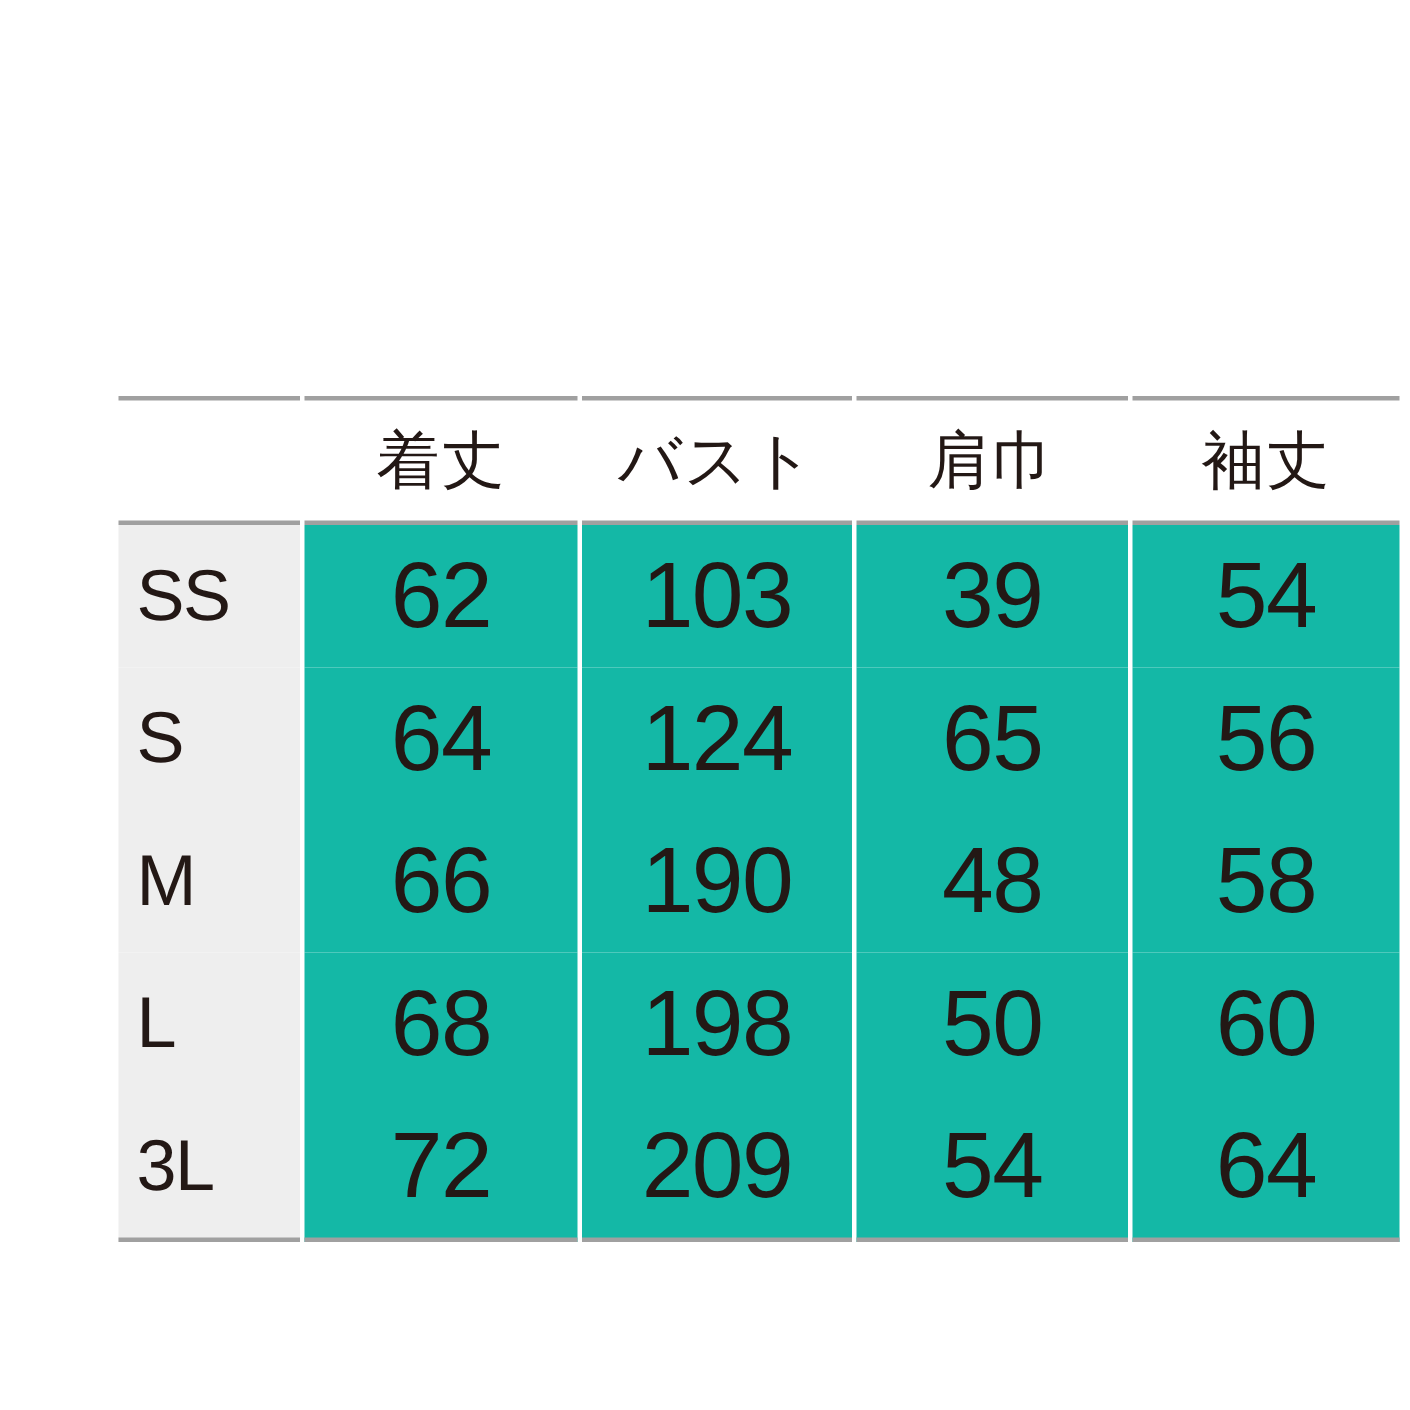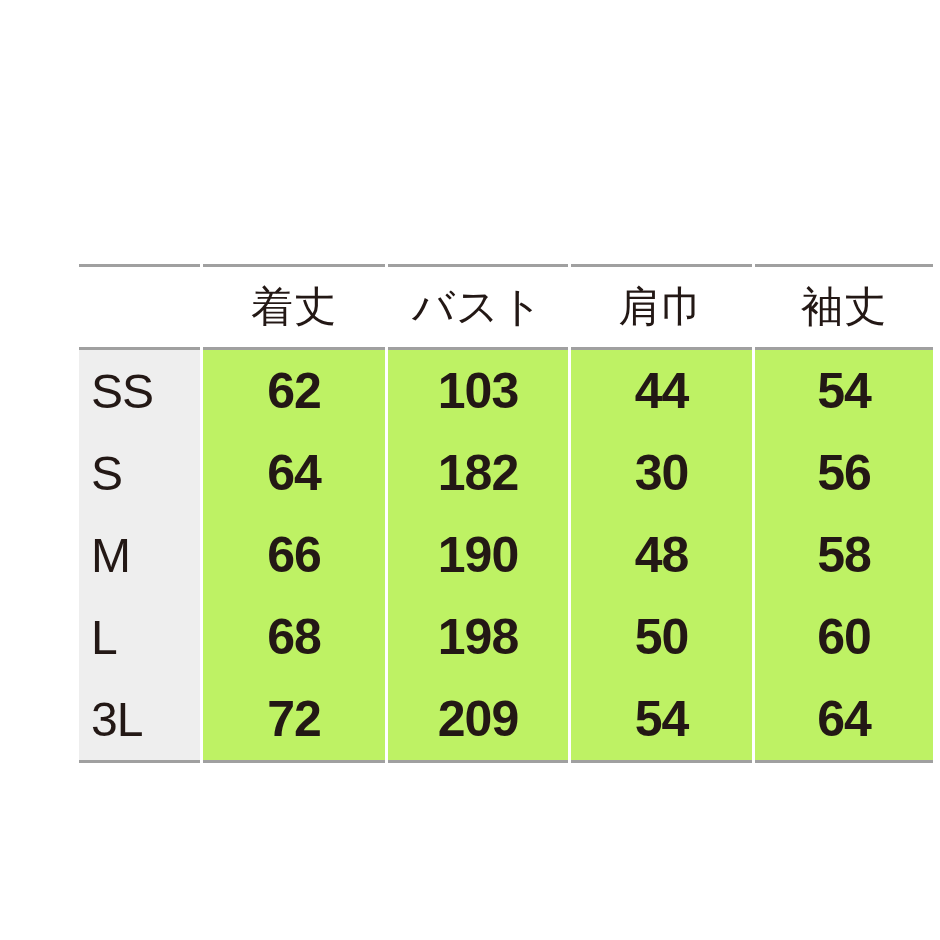--- a/index.html
+++ b/index.html
@@ -50,26 +50,26 @@
     height: 69px;
     background: var(--rowhead-bg);
     font-size: 48px;
     font-weight: 400;
     text-align: left;
     vertical-align: middle;
     letter-spacing: -1px;
   }
   tbody td {
     height: 69px;
-    font-size: 50px;
-    font-weight: 700;
+    font-size: 62px;
+    font-weight: 400;
     text-align: center;
     vertical-align: middle;
     letter-spacing: -1px;
-    background: #bef264;
+    background: #14b8a6;
   }
   tbody tr:last-child th,
   tbody tr:last-child td {
     border-bottom: 3px solid var(--line-color);
     margin-left: 37px;
   }
 </style>
 </head>
 <body>
 
@@ -89,28 +89,28 @@
         <th>バスト</th>
         <th>肩巾</th>
         <th>袖丈</th>
       </tr>
     </thead>
     <tbody>
       <tr>
         <th class="rowhead">SS</th>
         <td>62</td>
         <td>103</td>
-        <td>44</td>
+        <td>39</td>
         <td>54</td>
       </tr>
       <tr>
         <th class="rowhead">S</th>
         <td>64</td>
-        <td>182</td>
-        <td>30</td>
+        <td>124</td>
+        <td>65</td>
         <td>56</td>
       </tr>
       <tr>
         <th class="rowhead">M</th>
         <td>66</td>
         <td>190</td>
         <td>48</td>
         <td>58</td>
       </tr>
       <tr>

